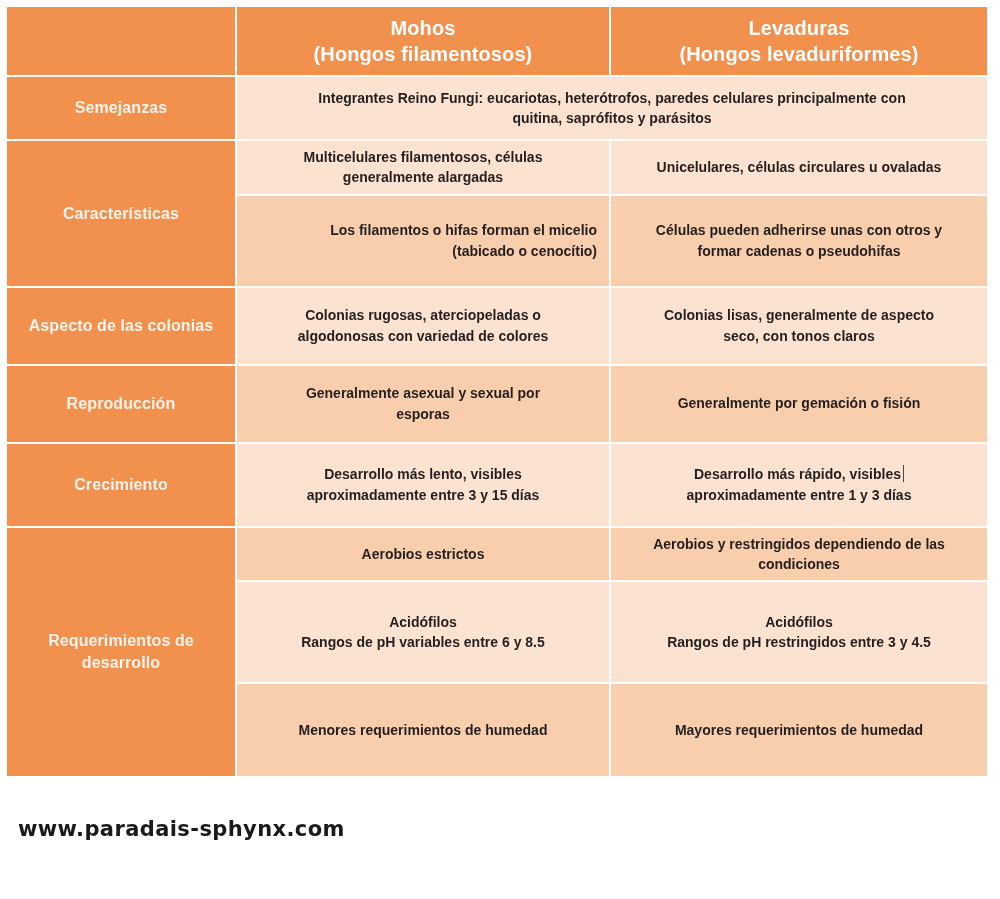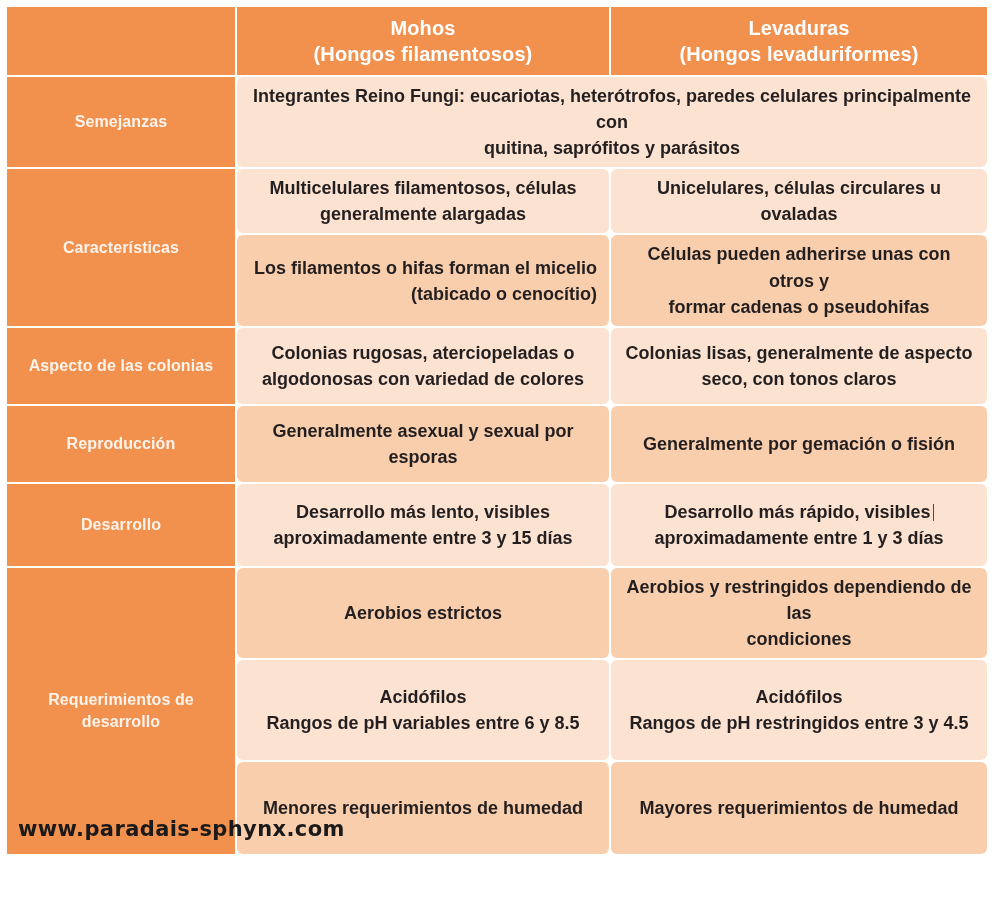--- a/index.html
+++ b/index.html
@@ -64,23 +64,22 @@
     font-weight: bold;
     font-size: 16px;
     line-height: 1.35;
     letter-spacing: 0.1px;
   }
 
   
   .data-cell {
     color: #231f20;
     font-weight: bold;
-    font-size: 18px;
+    font-size: 14px;
     line-height: 1.45;
-    border-radius: 6px;
   }
   .shade-light { background: #FCE2D0; }
   .shade-dark  { background: #F9CEAC; }
 
   .cell-line { display: block; }
 
   
   .text-caret {
     display: inline-block;
     width: 1px;
@@ -174,21 +173,21 @@
         <td class="data-cell shade-dark">
           <span class="cell-line">Generalmente asexual y sexual por</span>
           <span class="cell-line">esporas</span>
         </td>
         <td class="data-cell shade-dark">
           <span class="cell-line">Generalmente por gemación o fisión</span>
         </td>
       </tr>
 
       <tr>
-        <td class="attr-cell" style="height:82px;">Desarrollo</td>
+        <td class="attr-cell" style="height:82px;">Crecimiento</td>
         <td class="data-cell shade-light">
           <span class="cell-line">Desarrollo más lento, visibles</span>
           <span class="cell-line">aproximadamente entre 3 y 15 días</span>
         </td>
         <td class="data-cell shade-light">
           <span class="cell-line"><span>Desarrollo más rápido, visibles</span><span class="text-caret"></span></span>
           <span class="cell-line">aproximadamente entre 1 y 3 días</span>
         </td>
       </tr>
 

